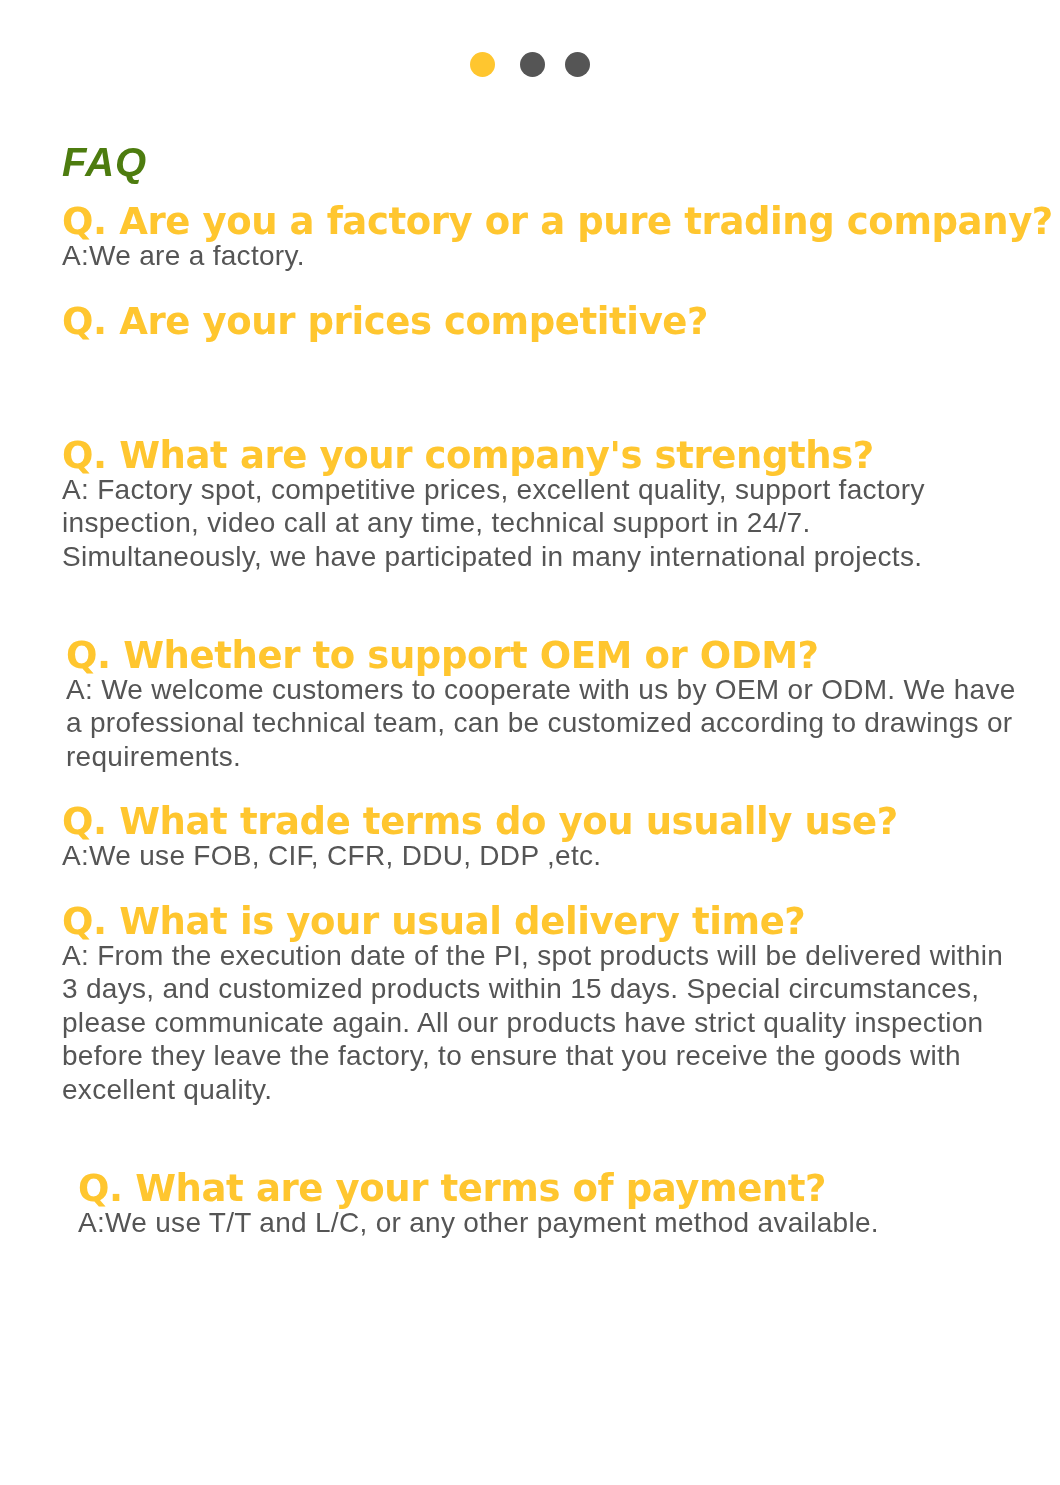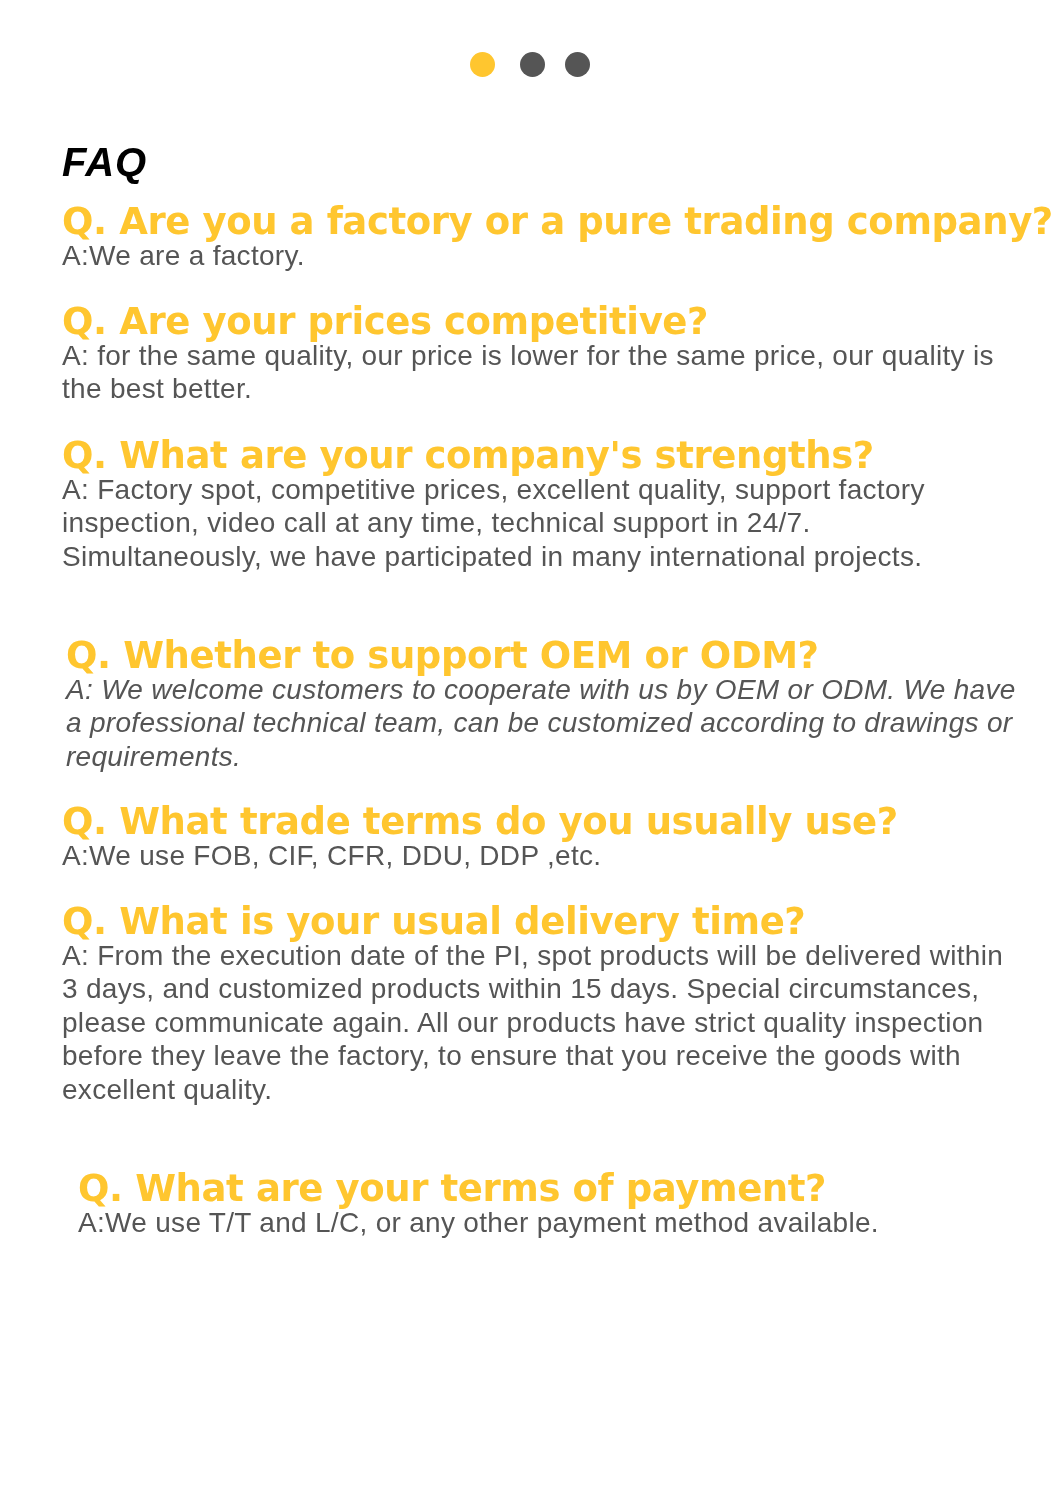--- a/index.html
+++ b/index.html
@@ -69,38 +69,37 @@
   </style>
 </head>
 <body style="background: rgb(255, 255, 255);">
 
 <div class="dots">
   <span class="dot d0" style="background: rgb(255, 198, 47);"></span>
   <span class="dot d1" style="background: rgb(85, 85, 85);"></span>
   <span class="dot d2" style="background: rgb(85, 85, 85);"></span>
 </div>
 
-<h1 class="faq-title" style="color: #000000;">FAQ</h1>
+<h1 class="faq-title" style="color: #4d7c0f;">FAQ</h1>
 
 <div class="faq-list">
   <div class="faq-item" style="position: absolute; left: 0px; width: 960px; top: 0px;">
     <div class="question" style="color: rgb(255, 198, 47);">Q. Are you a factory or a pure trading company?</div>
     <div class="answer" style="color: rgb(85, 85, 85);">A:We are a factory.</div>
   </div>
   <div class="faq-item" style="position: absolute; left: 0px; width: 960px; top: 100px;">
     <div class="question" style="color: rgb(255, 198, 47);">Q. Are your prices competitive?</div>
-    <div class="answer" style="color: rgb(85, 85, 85);">A: for the same quality, our price is lower for the same price, our quality is the best better.</div>
   </div>
   <div class="faq-item" style="position: absolute; left: 0px; width: 960px; top: 234px;">
     <div class="question" style="color: rgb(255, 198, 47);">Q. What are your company's strengths?</div>
     <div class="answer" style="color: rgb(85, 85, 85);">A: Factory spot, competitive prices, excellent quality, support factory inspection, video call at any time, technical support in 24/7. Simultaneously, we have participated in many international projects.</div>
   </div>
   <div class="faq-item" style="position: absolute; left: 4px; width: 960px; top: 434px;">
     <div class="question" style="color: rgb(255, 198, 47);">Q. Whether to support OEM or ODM?</div>
-    <div class="answer" style="color: rgb(85, 85, 85); font-style: italic;">A: We welcome customers to cooperate with us by OEM or ODM. We have a professional technical team, can be customized according to drawings or requirements.</div>
+    <div class="answer" style="color: rgb(85, 85, 85);">A: We welcome customers to cooperate with us by OEM or ODM. We have a professional technical team, can be customized according to drawings or requirements.</div>
   </div>
   <div class="faq-item" style="position: absolute; left: 0px; width: 960px; top: 600px;">
     <div class="question" style="color: rgb(255, 198, 47);">Q. What trade terms do you usually use?</div>
     <div class="answer" style="color: rgb(85, 85, 85);">A:We use FOB, CIF, CFR, DDU, DDP ,etc.</div>
   </div>
   <div class="faq-item" style="position: absolute; left: 0px; width: 960px; top: 700px;">
     <div class="question" style="color: rgb(255, 198, 47);">Q. What is your usual delivery time?</div>
     <div class="answer" style="color: rgb(85, 85, 85);">A: From the execution date of the PI, spot products will be delivered within 3 days, and customized products within 15 days. Special circumstances, please communicate again. All our products have strict quality inspection before they leave the factory, to ensure that you receive the goods with excellent quality.</div>
   </div>
   <div class="faq-item" style="position: absolute; left: 0px; width: 960px; top: 967px; margin-left: 16px;">

